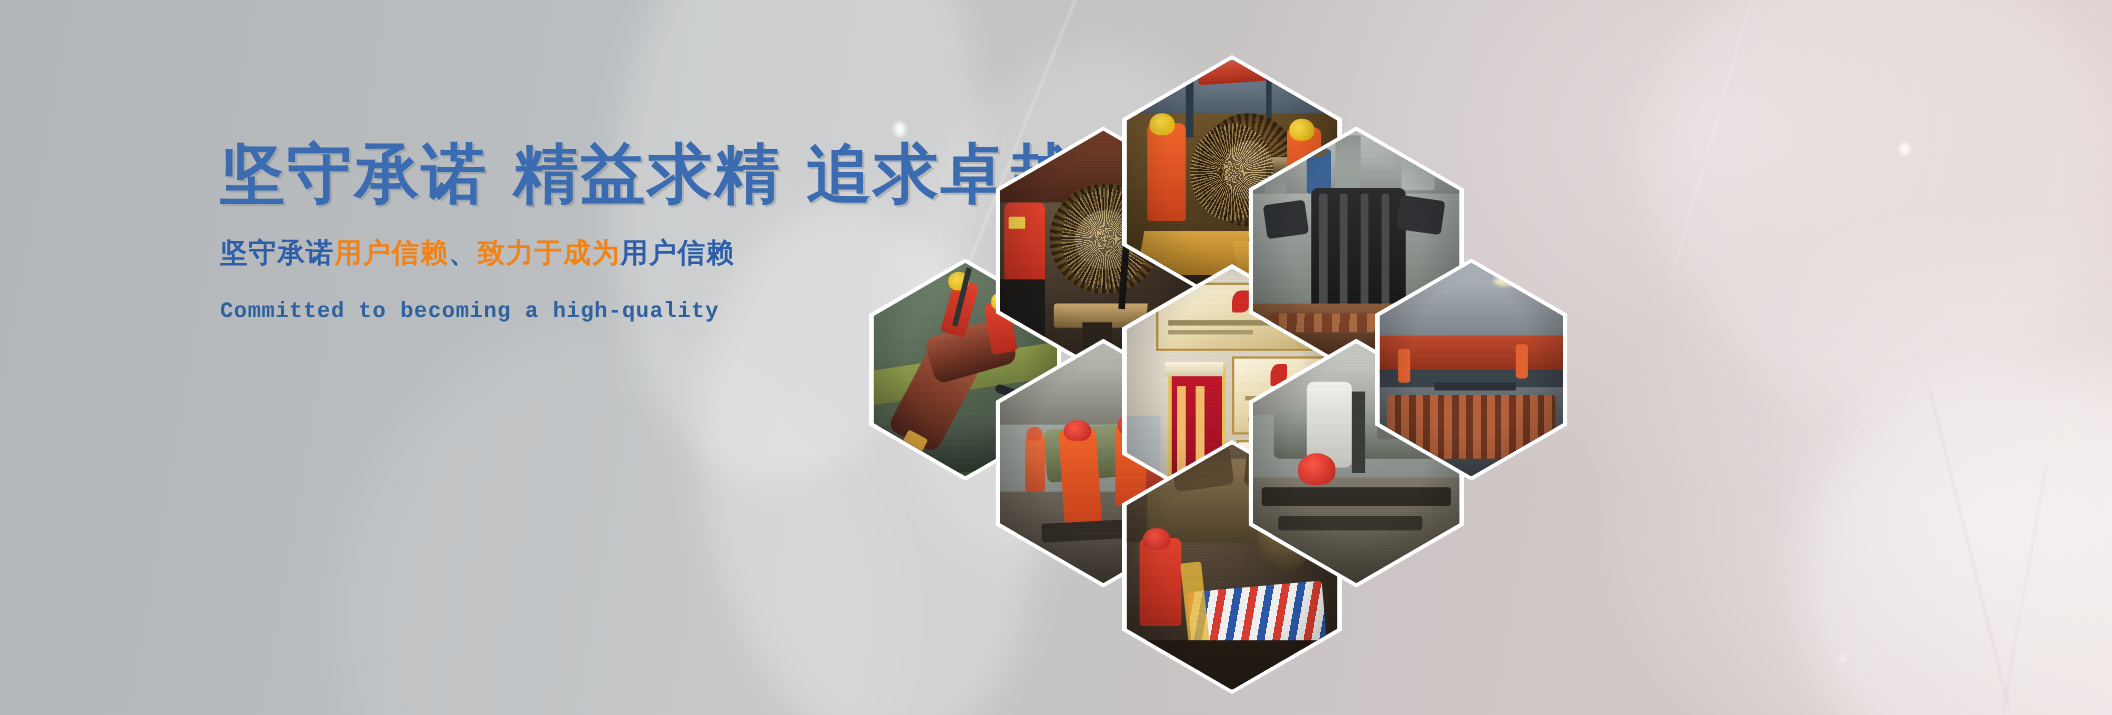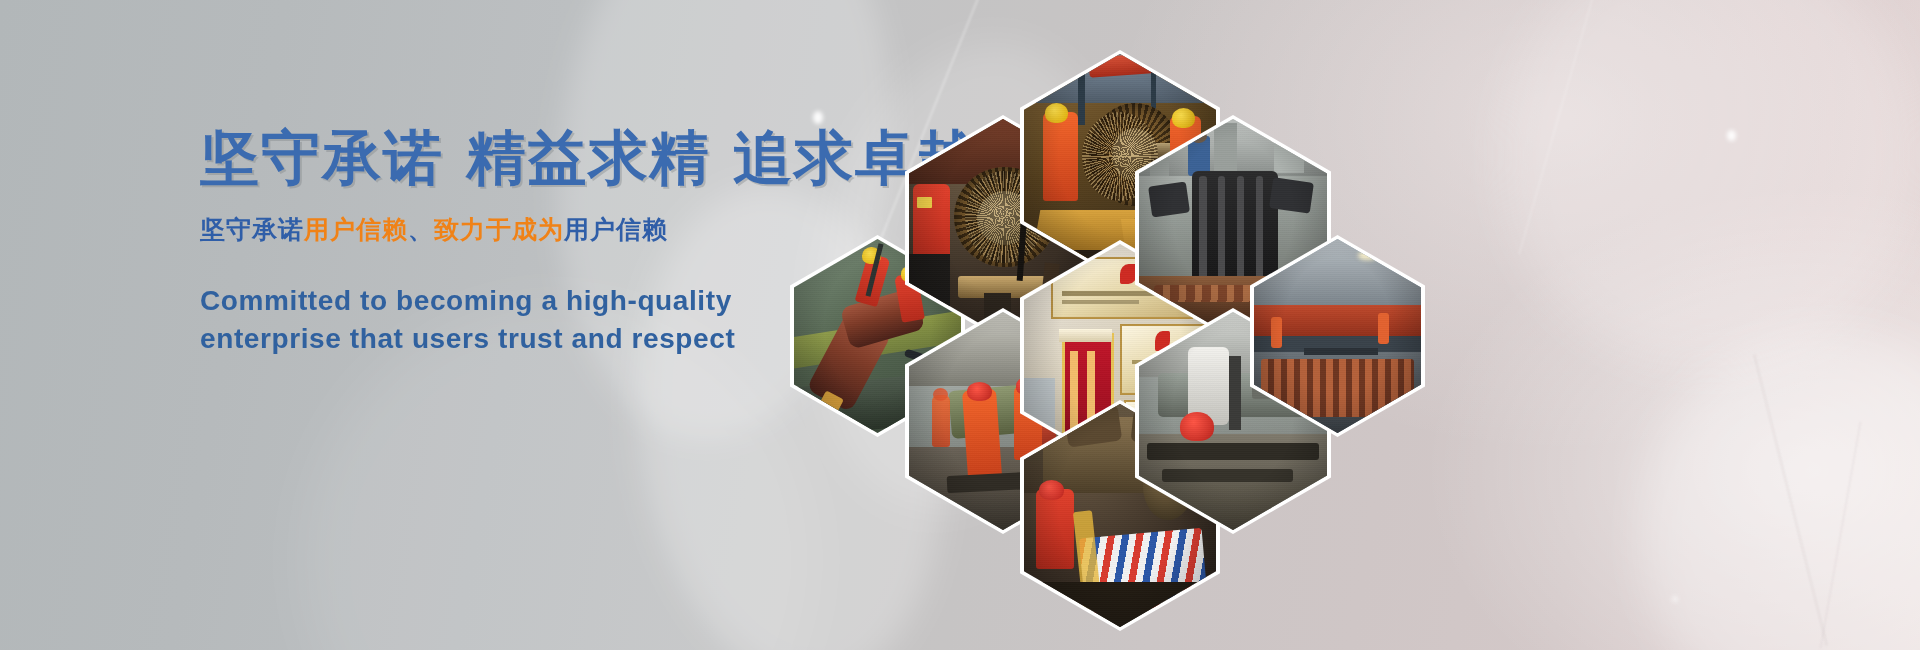--- a/index.html
+++ b/index.html
@@ -82,24 +82,24 @@
     font-family:"DejaVu Sans","Liberation Sans",sans-serif;
     font-weight:700;
     font-size:25px;
     letter-spacing:1px;
     color:#2f5ea8;
     white-space:nowrap;
   }
   .subline .hl{color:#f08217;}
 
   .english{
-    margin-top:36px;
-    font-family:Liberation Sans, sans-serif;
+    margin-top:24px;
+    font-family:Liberation Mono, monospace;
     font-weight:700;
-    font-size:28px;
+    font-size:20px;
     line-height:1.35;
     letter-spacing:.6px;
     color:#30619f;
   }
   .english div{white-space:nowrap;}
 
   
   .collage{position:absolute;left:770px;top:40px;width:700px;height:480px;}
 
   .hex{
@@ -187,21 +187,20 @@
   <div class="copy">
 
     <div class="headline">坚守承诺  精益求精 追求卓越</div>
 
     <div class="subline">
       <span>坚守承诺</span><span class="hl">用户信赖</span><span>、</span><span class="hl">致力于成为</span><span>用户信赖</span>
     </div>
 
     <div class="english">
       <div>Committed to becoming a high-quality</div>
-      <div>enterprise that users trust and respect</div>
     </div>
 
   </div>
 
   <div class="collage">
 
     <div class="hex" style="left:20px;top:195px;width:175px;height:202px;">
       <div class="inner">
         <div class="scene sc-green">
           <span class="bg"></span>

